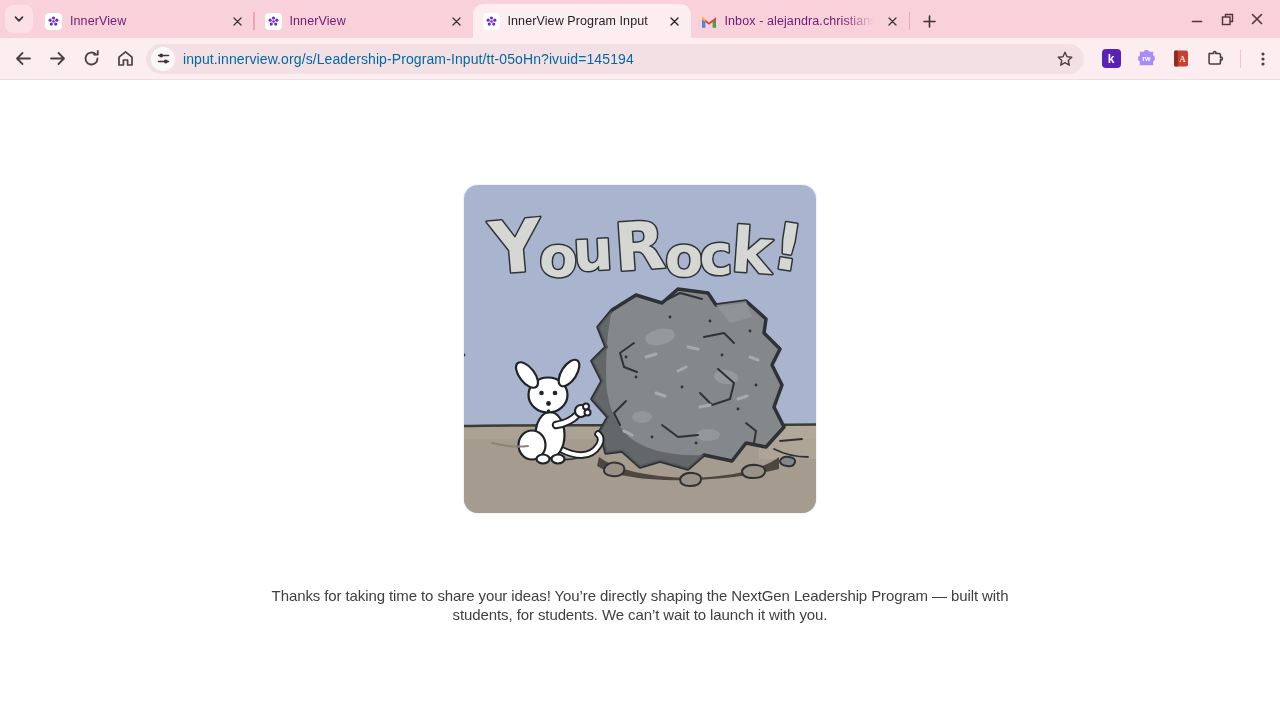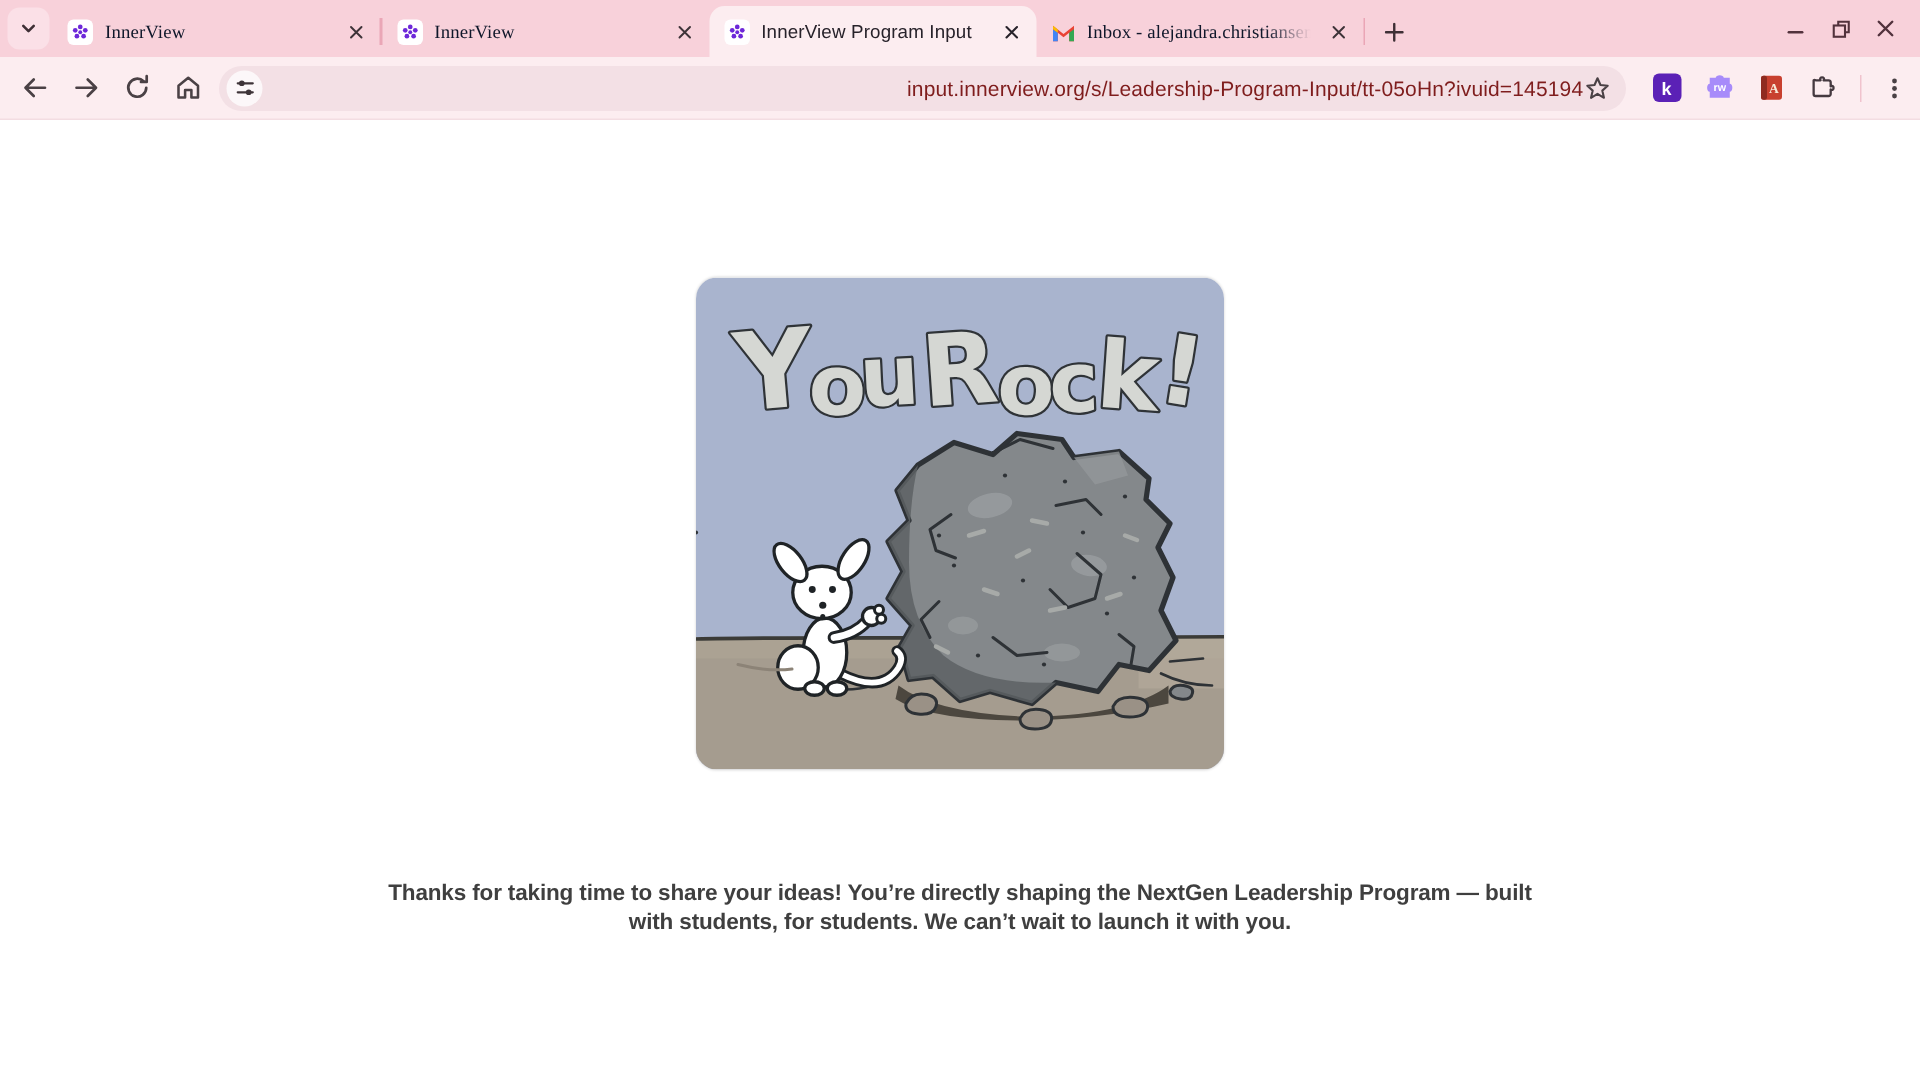--- a/index.html
+++ b/index.html
@@ -4,49 +4,49 @@
 <style>
   * { margin:0; padding:0; box-sizing:border-box; }
   html,body { width:1280px; height:720px; overflow:hidden; font-family:"Liberation Sans", sans-serif; background:#fff; }
 
   
   .titlebar { height:38px; background:#f8d1da; display:flex; align-items:flex-end; position:relative; }
   .tab-search { width:28px; height:28px; margin:5px 2px 5px 5px; border-radius:8px; background:#fbe0e7;
                 display:flex; align-items:center; justify-content:center; align-self:center; cursor:pointer; }
   .tab { height:34px; width:218px; display:flex; align-items:center; padding:0 8px 0 10px; gap:8px;
          border-radius:10px 10px 0 0; cursor:pointer; position:relative; }
-  .tab.inactive { color:#0f172a;font-family:Liberation Serif, serif; }
+  .tab.inactive { color:#701a75; }
   .tab.active { background:#fcedf0; color:#27222a; }
   .tab-label { font-size:12.5px; white-space:nowrap; overflow:hidden; flex:1; letter-spacing:.1px; }
   .tab-label.fade { max-width:152px; -webkit-mask-image:linear-gradient(90deg,#000 78%,transparent 98%);
                     mask-image:linear-gradient(90deg,#000 78%,transparent 98%); }
   .tab-close { width:16px; height:16px; border-radius:50%; display:flex; align-items:center; justify-content:center; flex:none; cursor:pointer; }
   .tab-sep { width:1.5px; height:18px; background:#eaa6b6; margin-bottom:8px; flex:none; }
   .favicon-plate { width:17px; height:17px; background:#fff; border-radius:4px; display:flex; align-items:center; justify-content:center; flex:none; }
   .newtab-btn { width:26px; height:26px; margin:0 0 4px 6px; border-radius:50%; display:flex; align-items:center; justify-content:center; cursor:pointer; }
   .win-controls { position:absolute; right:8px; top:0; height:38px; display:flex; align-items:center; }
   .win-btn { width:30px; height:30px; display:flex; align-items:center; justify-content:center; color:#52323c; cursor:pointer; }
 
   
   .toolbar { height:42px; background:#fcedf0; display:flex; align-items:center; padding:0 10px 0 6px; border-bottom:1px solid #f3dde2; }
   .nav-btn { width:34px; height:34px; border-radius:50%; display:flex; align-items:center; justify-content:center; flex:none; cursor:pointer; }
   .omnibox { flex:1; height:30px; margin:0 6px 0 4px; background:#f3e0e5; border-radius:15px; display:flex; align-items:center; padding:0 10px 0 5px; min-width:0; }
   .site-info { width:24px; height:24px; border-radius:50%; background:rgba(255,255,255,.75); display:flex; align-items:center; justify-content:center; flex:none; cursor:pointer; }
-  .url { font-size:14px; color:#7f1d1d; margin-left:24px; white-space:nowrap; overflow:hidden; flex:1; letter-spacing:.1px;text-align:right; }
+  .url { font-size:14px; color:#0369a1; margin-left:8px; white-space:nowrap; overflow:hidden; flex:1; letter-spacing:.1px; }
   .ext-row { display:flex; align-items:center; gap:15px; margin-left:12px; }
   .ext-btn { display:flex; align-items:center; justify-content:flex-start; cursor:pointer; }
   .ext-k { width:19px; height:19px; background:#5b21b6; border-radius:4px; color:#fff; font-weight:bold; font-size:12px;
            display:flex; align-items:center; justify-content:center; }
   .toolbar-sep { width:1.5px; height:18px; background:#f0c3cd; }
 
   
   .page { height:639px; background:#ffffff; overflow:hidden; }
   .card { width:352px; height:328px; margin:105px auto 0; border-radius:14px; overflow:hidden;
           box-shadow:0 0 2px rgba(0,0,0,.18); }
-  .message { margin:73px auto 13px; max-width:784px; text-align:center; font-size:15px; line-height:19px; color:#3f3f3f; letter-spacing:-.1px;font-weight:bold; }
+  .message { margin:73px auto 13px; max-width:784px; text-align:center; font-size:15px; line-height:19px; color:#3f3f3f; letter-spacing:-.1px; }
 </style>
 </head>
 <body>
 
 <div class="titlebar">
 
   <div class="tab-search">
     <svg width="12" height="12" viewBox="0 0 12 12">
       <path d="M2.5 4.2 L6 7.8 L9.5 4.2" fill="none" stroke="#3e2f35" stroke-width="1.7" stroke-linecap="round" stroke-linejoin="round"></path>
     </svg>

